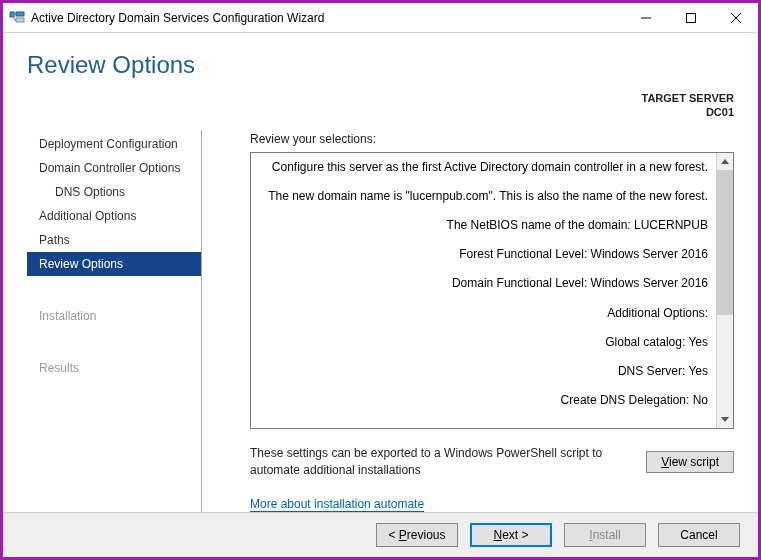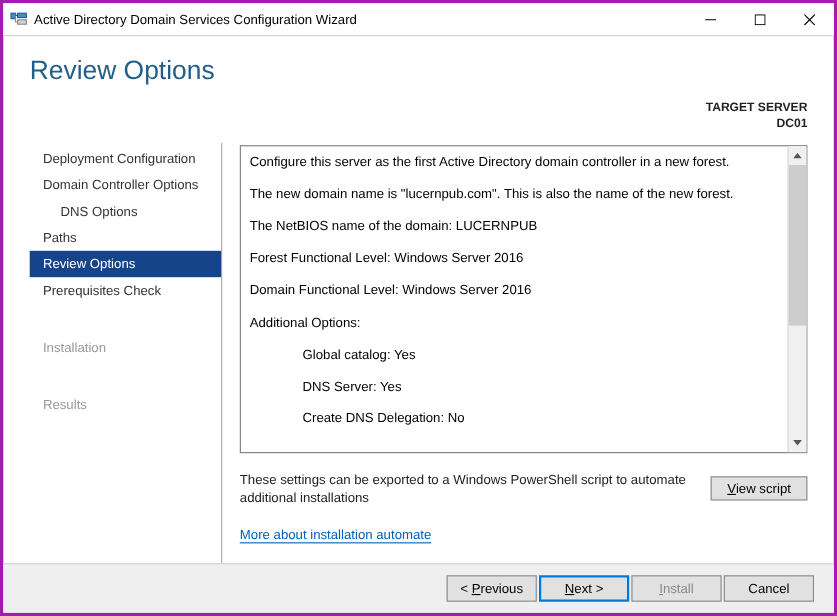--- a/index.html
+++ b/index.html
@@ -7,41 +7,41 @@
     .window { width: 761px; height: 560px; background: #fff; border: 3px solid #a21caf; display: flex; flex-direction: column; }
     .titlebar { height: 30px; display: flex; align-items: center; background: #fff; border-bottom: 1px solid #d0d0d0; }
     .tb-icon { width: 16px; height: 16px; margin: 0 6px; }
     .tb-title { flex: 1; font-size: 12px; color: #000; }
     .tb-controls { display: flex; }
     .tb-btn { width: 45px; height: 29px; display: flex; align-items: center; justify-content: center; color: #000; }
     .tb-btn svg { display: block; }
     .header { display: flex; padding: 18px 24px 10px 24px; align-items: flex-start; justify-content: space-between; }
     .h-title { font-size: 24px; font-weight: 400; color: #215f8b; }
     .h-server { text-align: right; font-size: 11px; font-weight: 700; color: #222; line-height: 1.3; margin-top: 40px; }
-    .content { flex: 1; display: flex; padding: 0 0 0 24px; overflow: hidden; }
+    .content { flex: 1; display: flex; padding: 0 0 0 24px; overflow: hidden; gap: 32px; }
     .sidebar { width: 175px; border-right: 1px solid #aaa; padding-top: 2px; }
     .nav-item { padding: 5px 8px 5px 12px; font-size: 12px; color: #333; cursor: default; white-space: nowrap; }
     .nav-item.indent { padding-left: 28px; }
     .nav-item.selected { background: #16448b; color: #fff; }
     .nav-item.disabled { color: #999; margin-top: 28px; }
     .main { flex: 1; padding: 2px 24px 0 16px; display: flex; flex-direction: column; overflow: hidden; }
     .label { font-size: 12px; color: #222; margin-bottom: 6px; }
     .review-box { border: 1px solid #7a7a7a; height: 280px; display: flex; background: #fff; }
-    .review-text { flex: 1; padding: 6px 8px; font-size: 12px; color: #000; line-height: 1.35; overflow: hidden; }
+    .review-text { flex: 1; padding: 6px 8px; font-size: 12px; color: #000; line-height: 1.35; overflow: hidden; text-align: right; }
     .review-text p { margin-bottom: 13px; }
     .review-text p.sub { padding-left: 8px; margin-left: 40px; }
     .sb { width: 17px; background: #f0f0f0; display: flex; flex-direction: column; border-left: 1px solid #d0d0d0; }
     .sb-btn { height: 17px; display: flex; align-items: center; justify-content: center; background: #f0f0f0; }
     .sb-track { flex: 1; background: #f0f0f0; position: relative; }
     .sb-thumb { position: absolute; left: 0; right: 0; top: 0; height: 60%; background: #cdcdcd; }
     .export-row { display: flex; align-items: center; margin-top: 16px; gap: 12px; }
     .export-text { flex: 1; font-size: 12px; color: #222; line-height: 1.4; }
     .btn { border: 1px solid #888; background: #e1e1e1; font-size: 12px; padding: 3px 14px; font-family: inherit; cursor: default; }
     .link { color: #005fb8; font-size: 12px; border-bottom: 1px solid #005fb8; display: inline-block; margin-top: 18px; }
-    .footer { border-top: 1px solid #d0d0d0; background: #efefef; padding: 10px 18px; display: flex; justify-content: flex-end; gap: 2px; }
+    .footer { border-top: 1px solid #d0d0d0; background: #efefef; padding: 10px 18px; display: flex; justify-content: flex-end; gap: 12px; }
     .footer .btn { min-width: 82px; padding: 4px 10px; }
     .btn.default { border: 2px solid #0078d7; padding: 3px 9px; }
     .btn.disabled { color: #888; }
     .ul { text-decoration: underline; }
   </style>
 </head>
 <body>
 
 <div class="window">
 
@@ -83,28 +83,29 @@
       <div>TARGET SERVER</div>
       <div>DC01</div>
     </div>
   </div>
 
   <div class="content">
     <div class="sidebar" id="sidebar">
         <div class="nav-item">Deployment Configuration</div>
         <div class="nav-item">Domain Controller Options</div>
         <div class="nav-item indent">DNS Options</div>
+        <div class="nav-item">Additional Options</div>
         <div class="nav-item">Paths</div>
         <div class="nav-item selected">Review Options</div>
-        <div class="nav-item">Prerequisites Check</div>
         <div class="nav-item disabled">Installation</div>
         <div class="nav-item disabled">Results</div>
       </div>
 
     <div class="main">
+      <div class="label">Review your selections:</div>
 
       <div class="review-box">
         <div class="review-text" id="review-text">
             <p>Configure this server as the first Active Directory domain controller in a new forest.</p>
             <p>The new domain name is "lucernpub.com". This is also the name of the new forest.</p>
             <p>The NetBIOS name of the domain: LUCERNPUB</p>
             <p>Forest Functional Level: Windows Server 2016</p>
             <p>Domain Functional Level: Windows Server 2016</p>
             <p>Additional Options:</p>
             <p class="sub">Global catalog: Yes</p>

